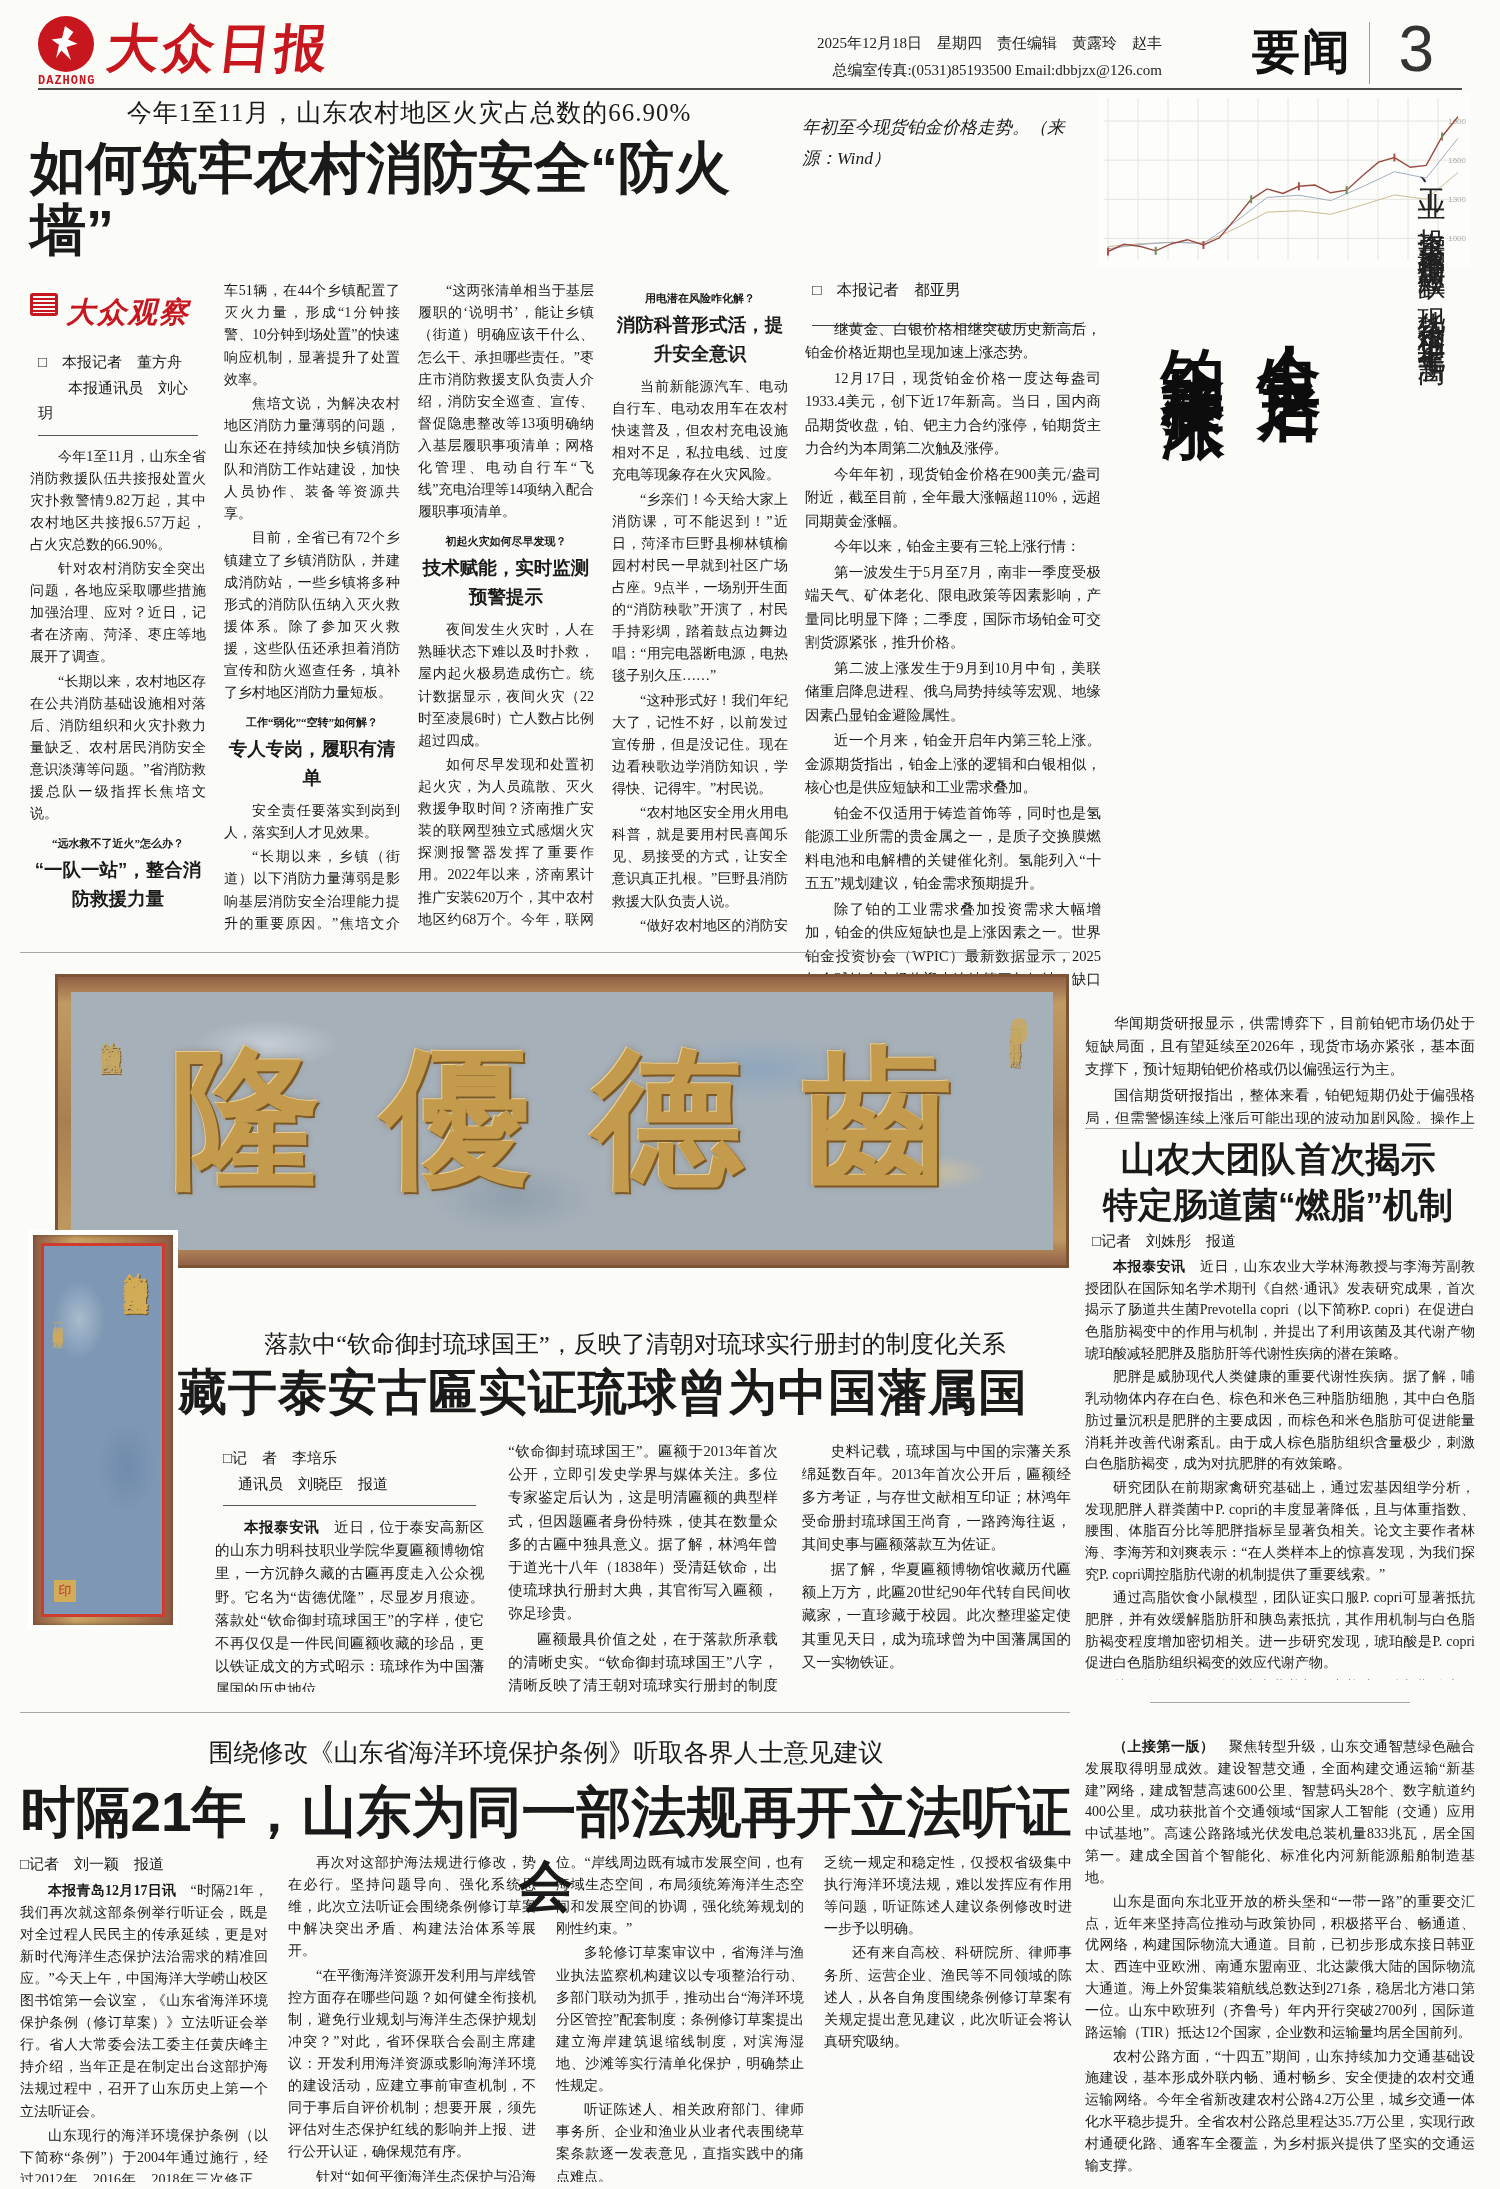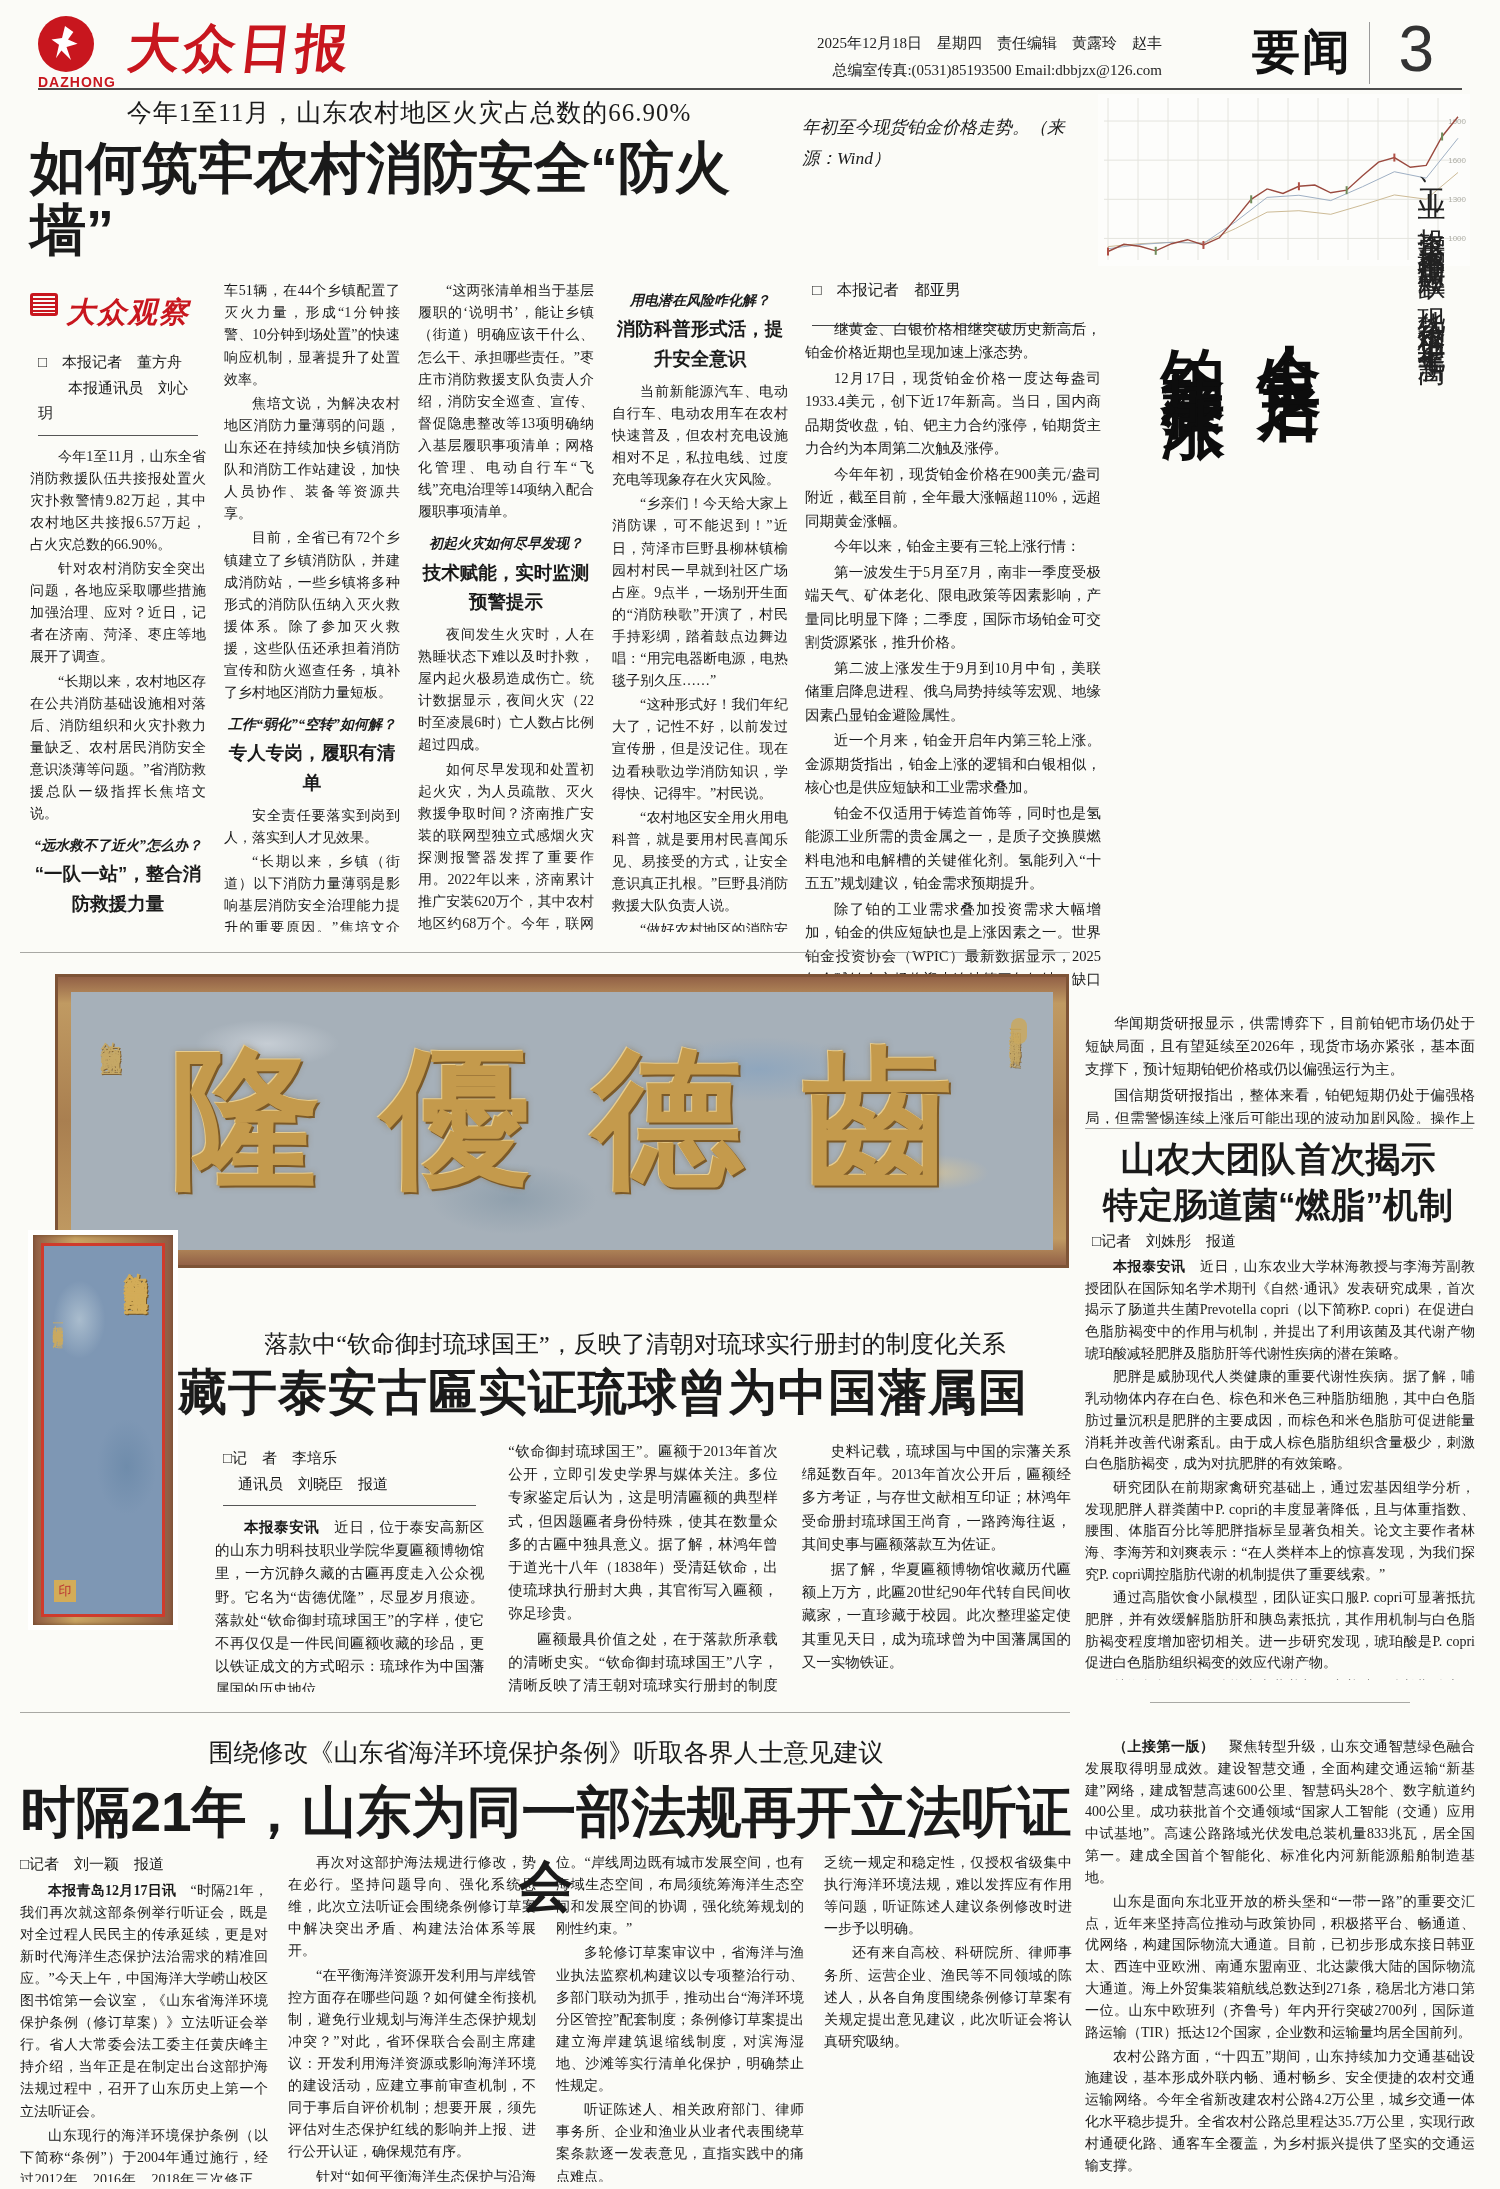--- a/index.html
+++ b/index.html
@@ -6,32 +6,32 @@
   .page{position:relative;width:1500px;height:2189px;background:#fbfbf7;margin:0 auto;overflow:hidden;
         font-family:"Liberation Serif","DejaVu Serif",serif;color:#1a1a1a;}
   [data-interactable]{cursor:default;}
 
   
   .hdr{position:absolute;left:38px;top:14px;right:38px;height:74px;border-bottom:2px solid #4c4c4c;}
   .brand{position:absolute;left:0;top:2px;display:flex;align-items:flex-start;}
   .brand-circle{width:56px;height:56px;border-radius:50%;background:#c8161e;position:relative;}
   .brand-circle::after{content:"";position:absolute;left:12px;top:10px;width:30px;height:34px;background:#fff;
      clip-path:polygon(50% 0,78% 18%,60% 40%,92% 52%,55% 62%,70% 100%,38% 72%,20% 95%,30% 55%,5% 40%,40% 35%);}
-  .brand-sub{font-family:Liberation Sans, sans-serif;font-size:14px;font-weight:bold;color:#c8161e;text-align:center;margin-top:2px;letter-spacing:1px;}
+  .brand-sub{font-family:Liberation Mono, monospace;font-size:12px;font-weight:bold;color:#c8161e;text-align:center;margin-top:2px;letter-spacing:1px;}
   .brand-title{font-size:52px;font-weight:bold;color:#c8161e;margin-left:12px;line-height:64px;transform:skewX(-6deg);letter-spacing:4px;font-family:"DejaVu Serif",serif;}
   .hdr-info{position:absolute;right:300px;top:16px;text-align:right;font-size:15px;line-height:27px;color:#222;}
   .sec-label{position:absolute;right:110px;top:6px;font-size:48px;font-weight:900;font-family:"Liberation Sans",sans-serif;color:#111;letter-spacing:2px;}
   .sec-div{position:absolute;right:92px;top:8px;width:1px;height:62px;background:#9a9a9a;}
   .sec-num{position:absolute;right:28px;top:-2px;font-size:64px;color:#333;font-family:"Liberation Sans",sans-serif;}
 
   
   .blk-p,.blk-cp,.blk-lead{margin:0 0 2px 0;text-align:justify;}
   .blk-p,.blk-lead{text-indent:2em;}
   .blk-cp{text-indent:0;}
-  .blk-h{text-align:center;font-size:14px;font-weight:bold;font-style:italic;margin:10px 0 2px;}
+  .blk-h{text-align:center;font-size:11px;font-weight:bold;margin:10px 0 2px;}
   .blk-hb{text-align:center;font-size:18.5px;font-weight:900;font-family:"Liberation Sans",sans-serif;margin:0 0 8px;}
   .blk-by{white-space:pre-line;border-bottom:1px solid #555;padding:2px 0 8px;margin:4px 8px 10px;font-size:15px;line-height:1.7;}
   .obs-logo{color:#c8161e;font-weight:900;font-size:29px;margin:10px 0 12px;letter-spacing:2px;font-style:italic;}
   .obs-logo::before{content:"";display:inline-block;width:22px;height:17px;border:3px solid #c8161e;border-radius:3px;margin-right:8px;
      background:repeating-linear-gradient(#fbfbf7,#fbfbf7 2px,#c8161e 2px,#c8161e 4px);vertical-align:6px;}
 
   
   .fire{position:absolute;left:30px;top:96px;width:758px;}
   .fire-kicker{text-align:center;font-size:25px;letter-spacing:1px;margin-bottom:8px;}
   .fire-head{text-align:left;font-size:56px;font-weight:900;font-family:"Liberation Sans",sans-serif;line-height:1.1;letter-spacing:0;}

